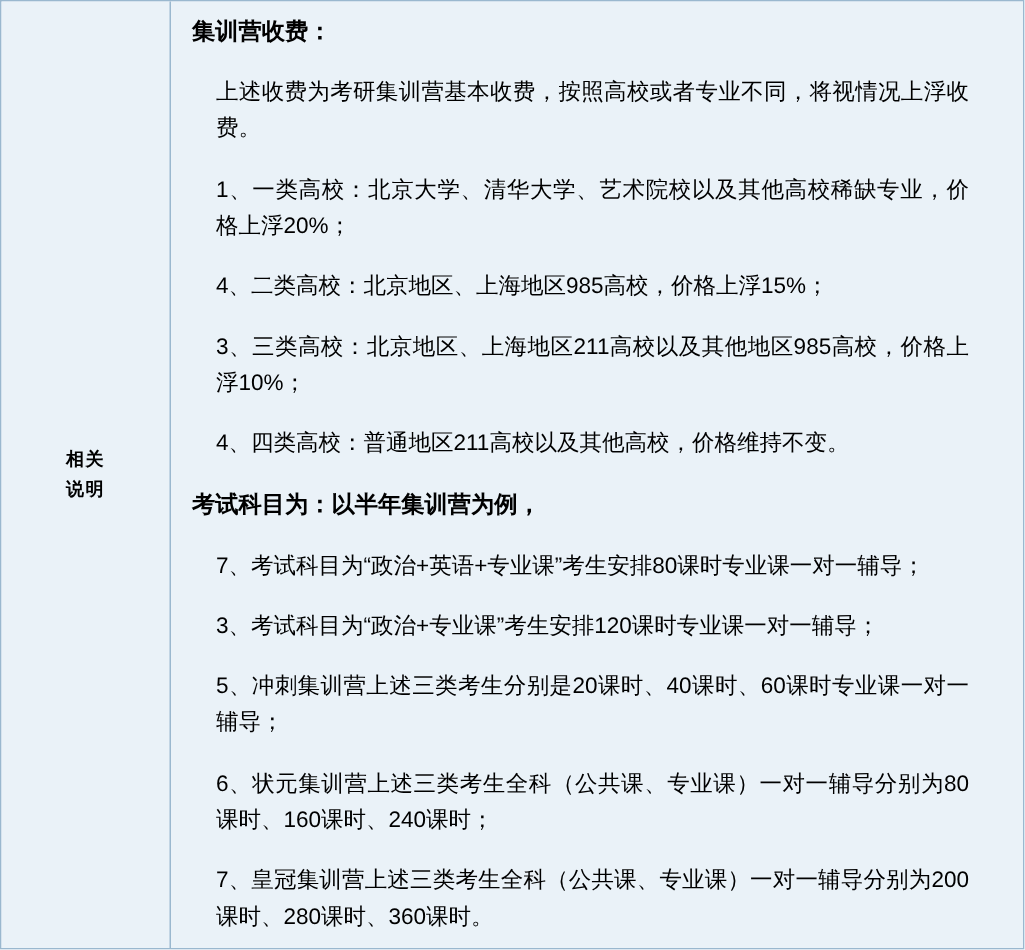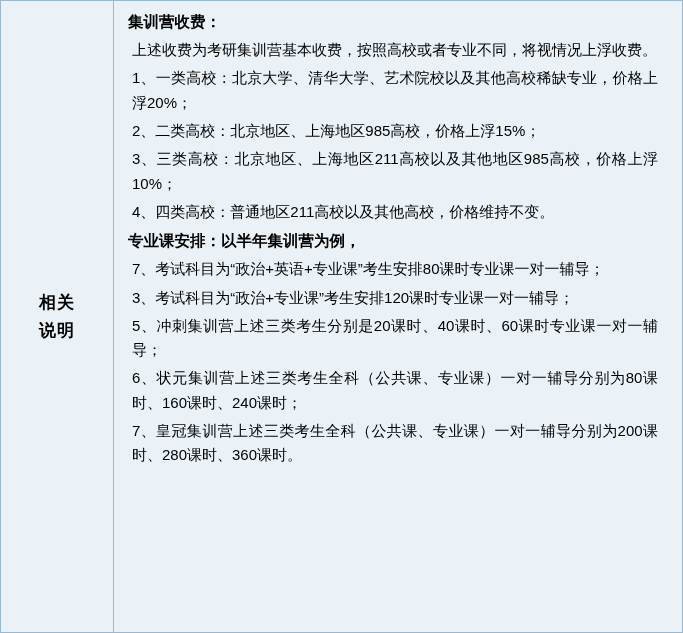--- a/index.html
+++ b/index.html
@@ -25,21 +25,21 @@
     width: 113px;
     min-width: 113px;
     box-sizing: border-box;
     border-right: 1px solid #9ab8cf;
     display: flex;
     align-items: center;
     justify-content: center;
     background: #eaf2f8;
   }
   .label-text {
-    font-size: 17px;
+    font-size: 12px;
     font-weight: bold;
     color: #000000;
     text-align: right;
     line-height: 1.6;
     letter-spacing: 1px;
   }
   .content-cell {
     flex: 1;
     box-sizing: border-box;
     padding: 8px 20px 6px 14px;
@@ -50,46 +50,46 @@
     font-size: 15.5px;
     font-weight: bold;
     color: #000000;
     line-height: 1.62;
     margin: 0 0 1px 0;
   }
   .para {
     font-size: 15px;
     color: #000000;
     line-height: 1.62;
-    margin: 4px;
+    margin: 16px;
     text-align: justify;
   }
 </style>
 </head>
 <body>
 
 <div class="table-wrap">
 
   <div class="label-cell">
     <div class="label-text">相关<br>说明</div>
   </div>
 
   <div class="content-cell">
 
     <div>
       <p class="heading">集训营收费：</p>
       <p class="para">上述收费为考研集训营基本收费，按照高校或者专业不同，将视情况上浮收费。</p>
       <p class="para">1、一类高校：北京大学、清华大学、艺术院校以及其他高校稀缺专业，价格上浮20%；</p>
-      <p class="para">2、二类高校：北京地区、上海地区985高校，价格上浮15%；</p>
+      <p class="para">4、二类高校：北京地区、上海地区985高校，价格上浮15%；</p>
       <p class="para">3、三类高校：北京地区、上海地区211高校以及其他地区985高校，价格上浮10%；</p>
       <p class="para">4、四类高校：普通地区211高校以及其他高校，价格维持不变。</p>
     </div>
 
     <div>
-      <p class="heading">专业课安排：以半年集训营为例，</p>
+      <p class="heading">考试科目为：以半年集训营为例，</p>
       <p class="para">7、考试科目为“政治+英语+专业课”考生安排80课时专业课一对一辅导；</p>
       <p class="para">3、考试科目为“政治+专业课”考生安排120课时专业课一对一辅导；</p>
       <p class="para">5、冲刺集训营上述三类考生分别是20课时、40课时、60课时专业课一对一辅导；</p>
       <p class="para">6、状元集训营上述三类考生全科（公共课、专业课）一对一辅导分别为80课时、160课时、240课时；</p>
       <p class="para">7、皇冠集训营上述三类考生全科（公共课、专业课）一对一辅导分别为200课时、280课时、360课时。</p>
     </div>
 
   </div>
 </div>
 

